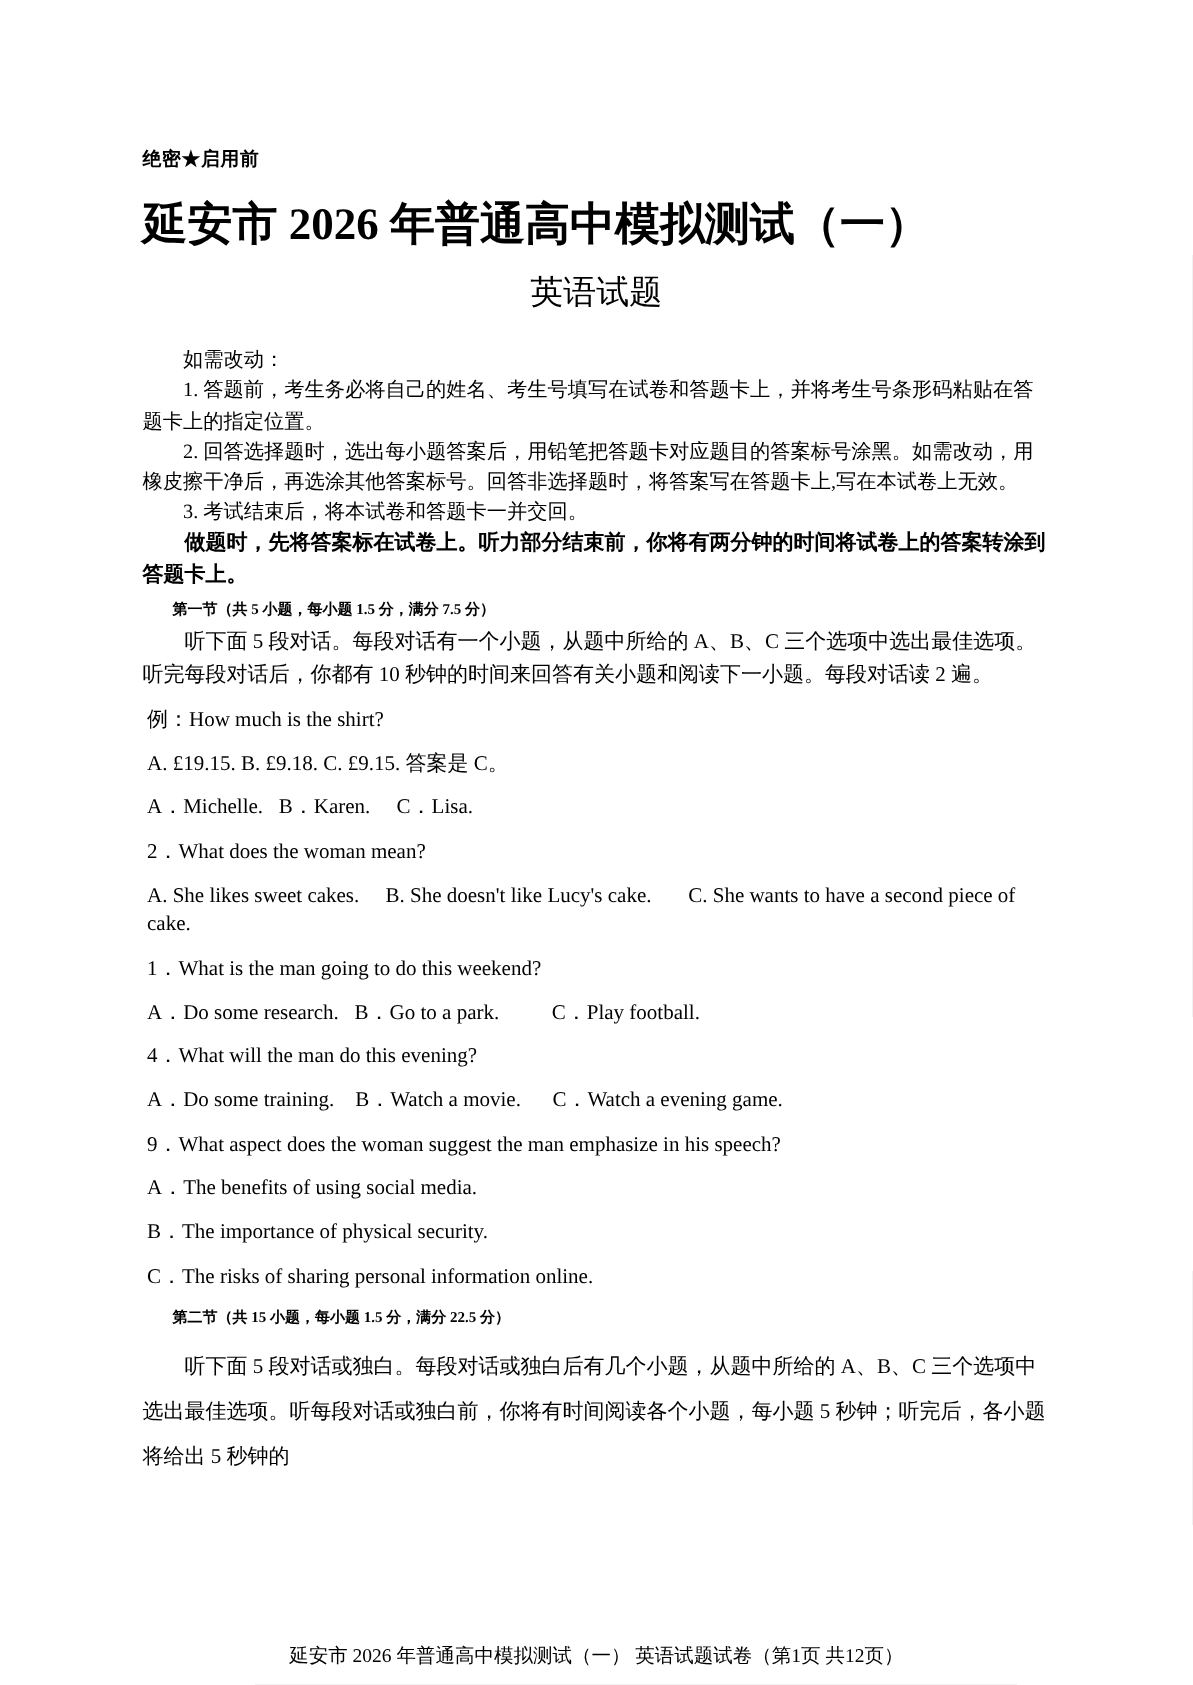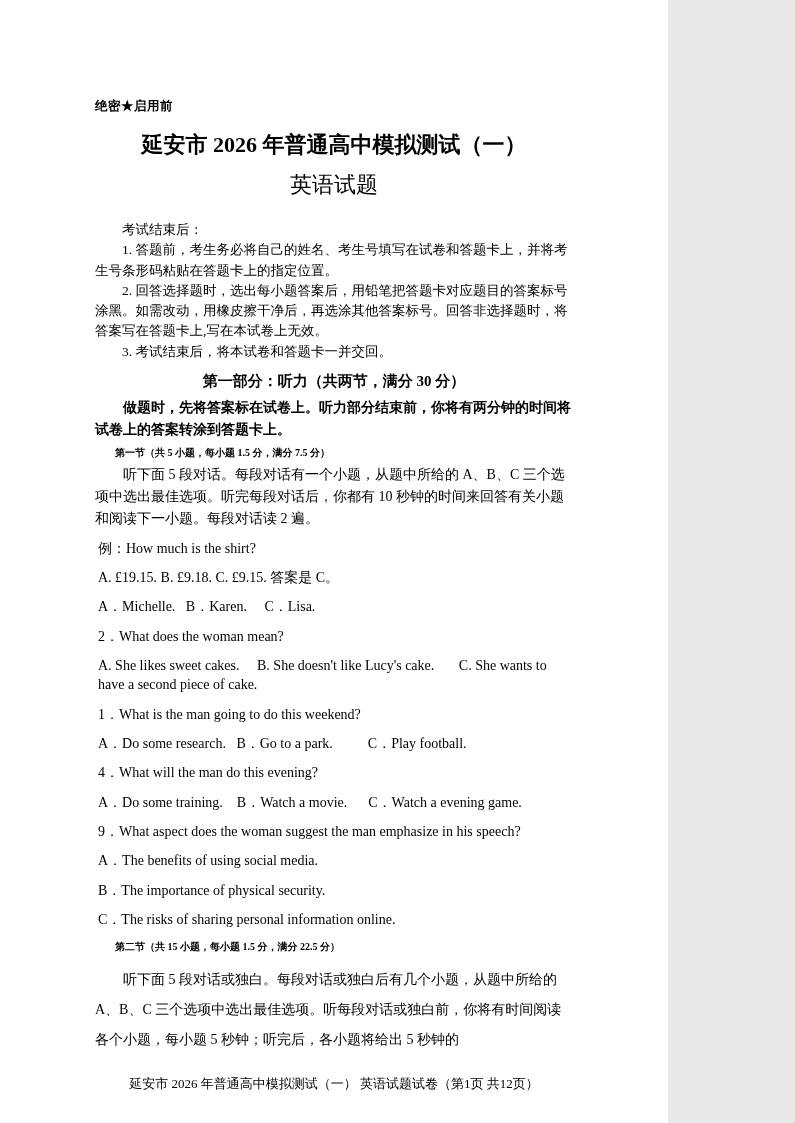--- a/index.html
+++ b/index.html
@@ -4,35 +4,35 @@
 <style>
   * { margin: 0; padding: 0; box-sizing: border-box; }
   html, body { background: #e8e8e8; }
   body {
     width: 795px; height: 1123px;
     margin: 0 auto;
     font-family: "Liberation Serif", "DejaVu Serif", serif;
     color: #000;
   }
   .sheet {
-    width: 668px; height: 1123px;
+    width: 795px; height: 1123px;
     background: #ffffff;
     position: relative;
     padding: 98px 95px 0 95px;
     overflow: hidden;
   }
   .classification {
     font-size: 12.5px;
     font-weight: bold;
     margin-bottom: 16px;
     letter-spacing: 0.5px;
   }
   .title {
-    text-align: center;
-    font-size: 22px;
+    text-align: left;
+    font-size: 30px;
     font-weight: bold;
     line-height: 1.25;
     margin-bottom: 12px;
   }
   .subtitle {
     text-align: center;
     font-size: 22px;
     font-weight: normal;
     line-height: 1.25;
     margin-bottom: 22px;
@@ -82,43 +82,42 @@
   .questions .q-line { margin-bottom: 10px; }
   .section-heading.s2 { margin-top: 10px; margin-bottom: 10px; }
   .section2-instruction {
     font-size: 14px;
     text-indent: 2em;
     line-height: 2.15;
   }
   .footer {
     position: absolute;
     left: 0; right: 0;
-    bottom: 30px;
+    bottom: 10px;
     text-align: center;
     font-size: 13px;
   }
 </style>
 </head>
 <body>
 
 <div class="sheet">
 
   <div class="classification">绝密★启用前</div>
 
   <div class="title">延安市 2026 年普通高中模拟测试（一）</div>
   <div class="subtitle">英语试题</div>
 
   <div class="notice">
-    <p>考试结束后：</p>
+    <p>如需改动：</p>
     <p>1. 答题前，考生务必将自己的姓名、考生号填写在试卷和答题卡上，并将考生号条形码粘贴在答题卡上的指定位置。</p>
     <p>2. 回答选择题时，选出每小题答案后，用铅笔把答题卡对应题目的答案标号涂黑。如需改动，用橡皮擦干净后，再选涂其他答案标号。回答非选择题时，将答案写在答题卡上,写在本试卷上无效。</p>
     <p>3. 考试结束后，将本试卷和答题卡一并交回。</p>
   </div>
 
-  <div class="part-heading">第一部分：听力（共两节，满分 30 分）</div>
   <p class="part-instruction">做题时，先将答案标在试卷上。听力部分结束前，你将有两分钟的时间将试卷上的答案转涂到答题卡上。</p>
 
   <p class="section-heading">第一节（共 5 小题，每小题 1.5 分，满分 7.5 分）</p>
   <p class="section-instruction">听下面 5 段对话。每段对话有一个小题，从题中所给的 A、B、C 三个选项中选出最佳选项。听完每段对话后，你都有 10 秒钟的时间来回答有关小题和阅读下一小题。每段对话读 2 遍。</p>
 
   <div class="example">
     <p class="q-line">例：How much is the shirt?</p>
     <p class="q-line">A. £19.15. B. £9.18. C. £9.15. 答案是 C。</p>
   </div>
 

